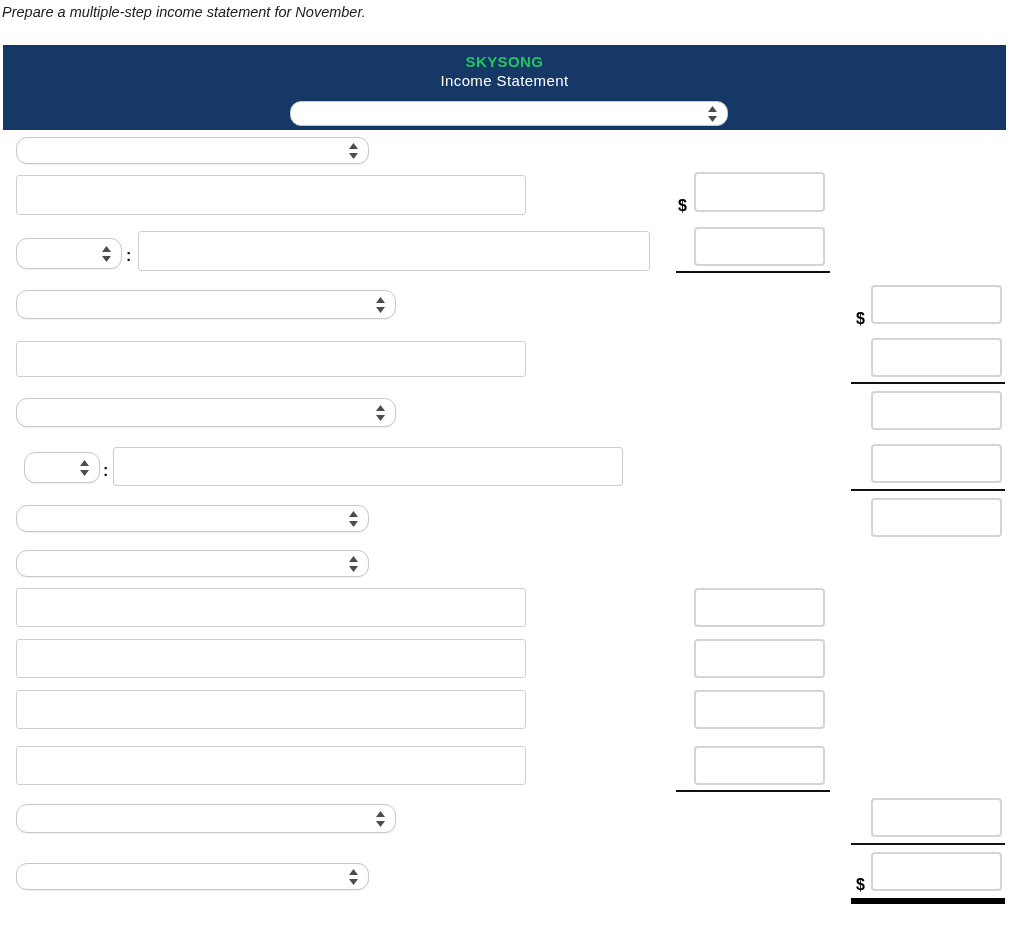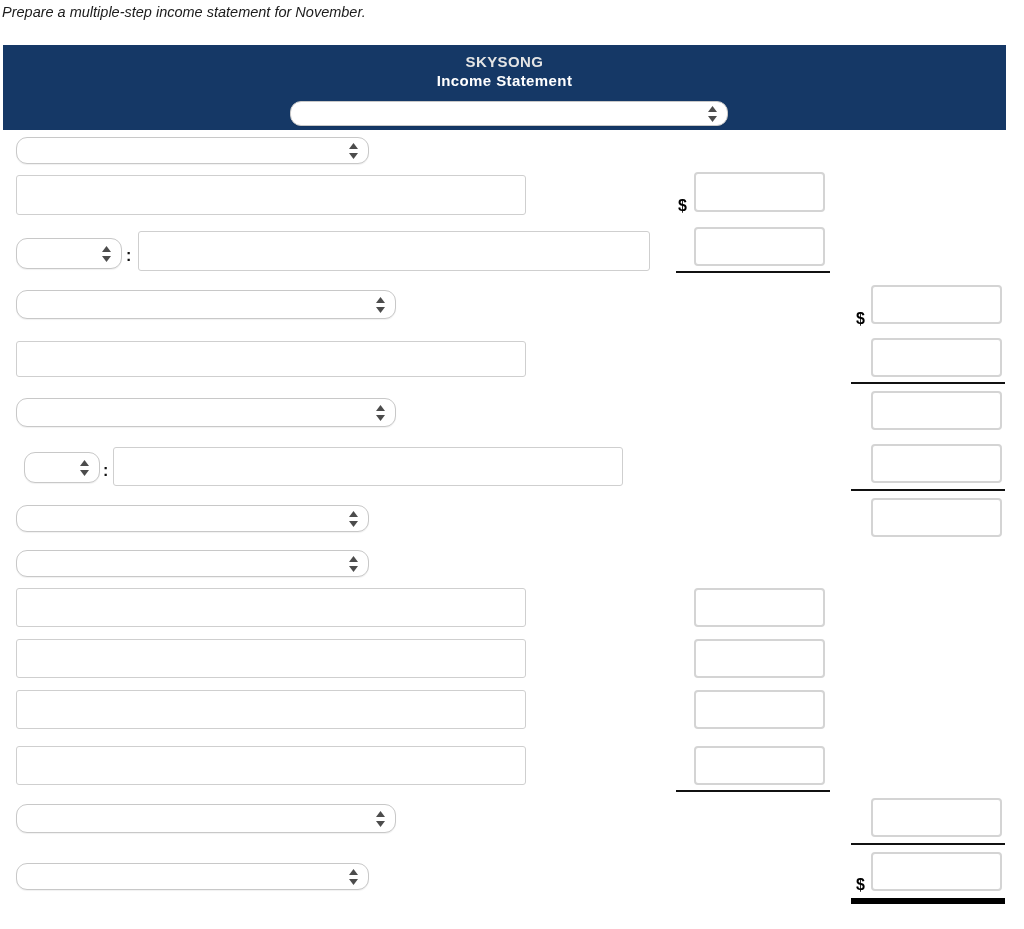--- a/index.html
+++ b/index.html
@@ -38,35 +38,35 @@
     height: 85px;
     background: #153866;
     box-sizing: border-box;
   }
   .stmt-title {
     position: absolute;
     left: 0;
     right: 0;
     top: 7px;
     text-align: center;
-    color: #e5e5e5;
+    color: #22c55e;
     font-size: 15px;
     font-weight: bold;
     letter-spacing: 0.4px;
     line-height: 19px;
   }
   .stmt-subtitle {
     position: absolute;
     left: 0;
     right: 0;
     top: 26px;
     text-align: center;
     color: #ffffff;
     font-size: 15px;
-    font-weight: bold;
+    font-weight: normal;
     letter-spacing: 0.4px;
     line-height: 19px;
   }
 
   
   .sel {
     position: absolute;
     box-sizing: border-box;
     background: #ffffff;
     border: 1px solid #c8c8c8;

